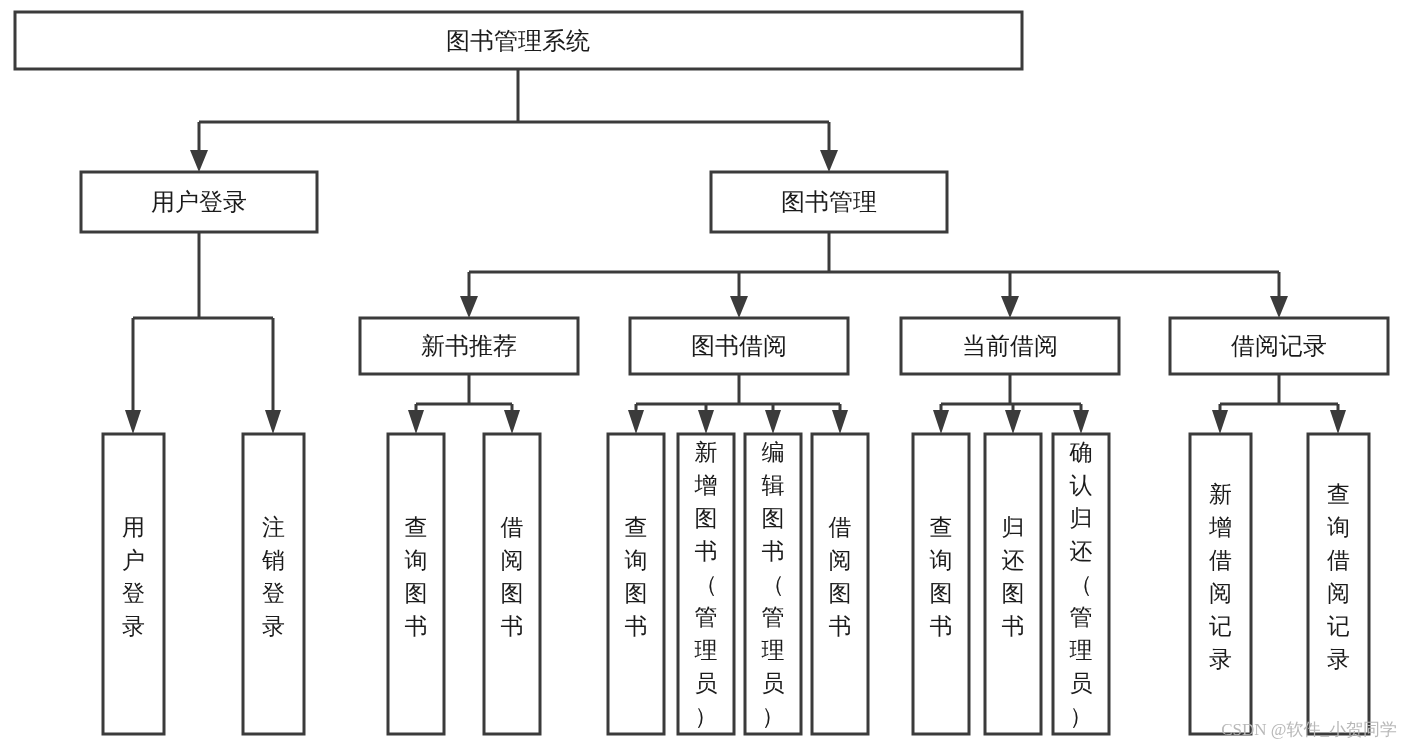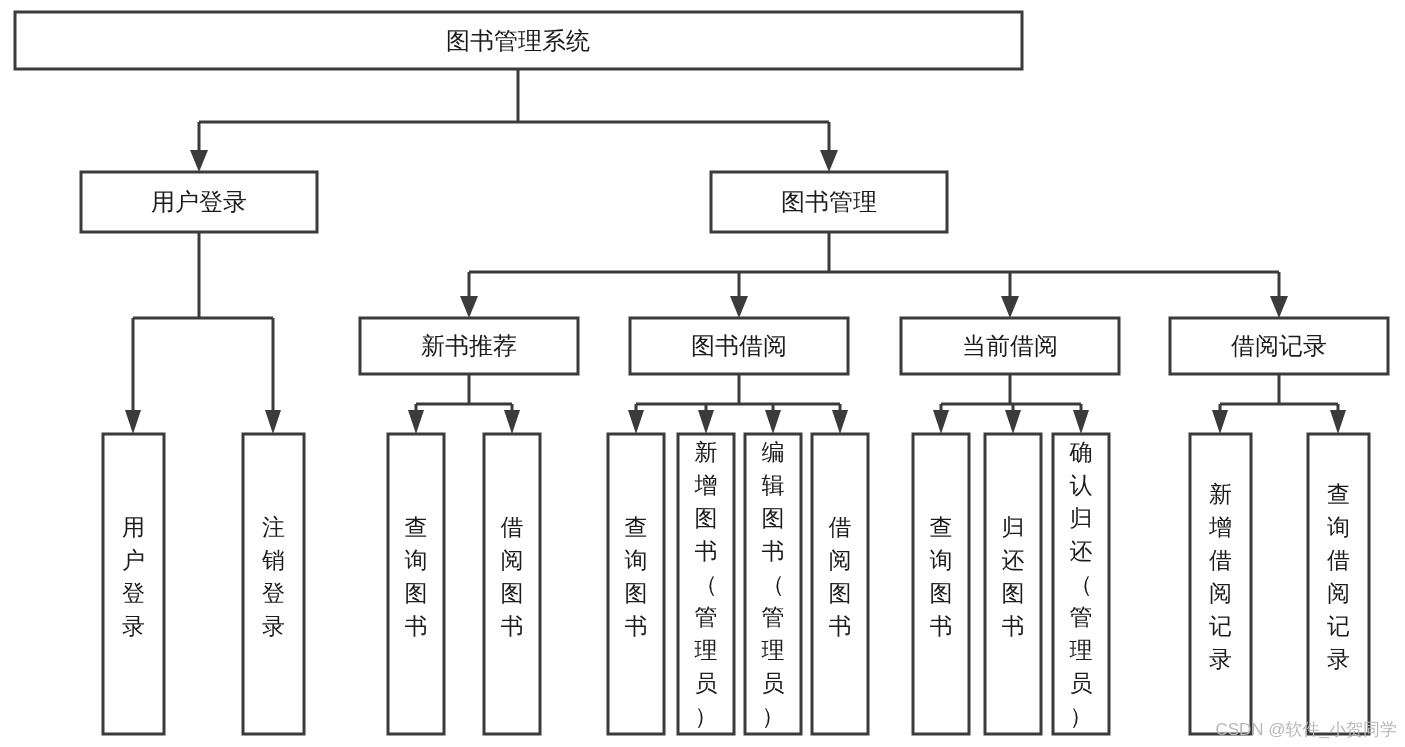--- a/index.html
+++ b/index.html
@@ -45,21 +45,21 @@
     fill: none;
   }
   .arrow-head {
     fill: #3b3b3b;
     stroke: none;
   }
   .watermark {
     position: absolute;
     right: 8px;
     bottom: 6px;
-    font-family: Liberation Sans, sans-serif;
+    font-family: Liberation Serif, serif;
     font-size: 17px;
     color: #b8b8b8;
     white-space: nowrap;
     pointer-events: none;
   }
 </style>
 </head>
 <body>
 
 <svg id="diagram" viewBox="0 0 1405 747">

